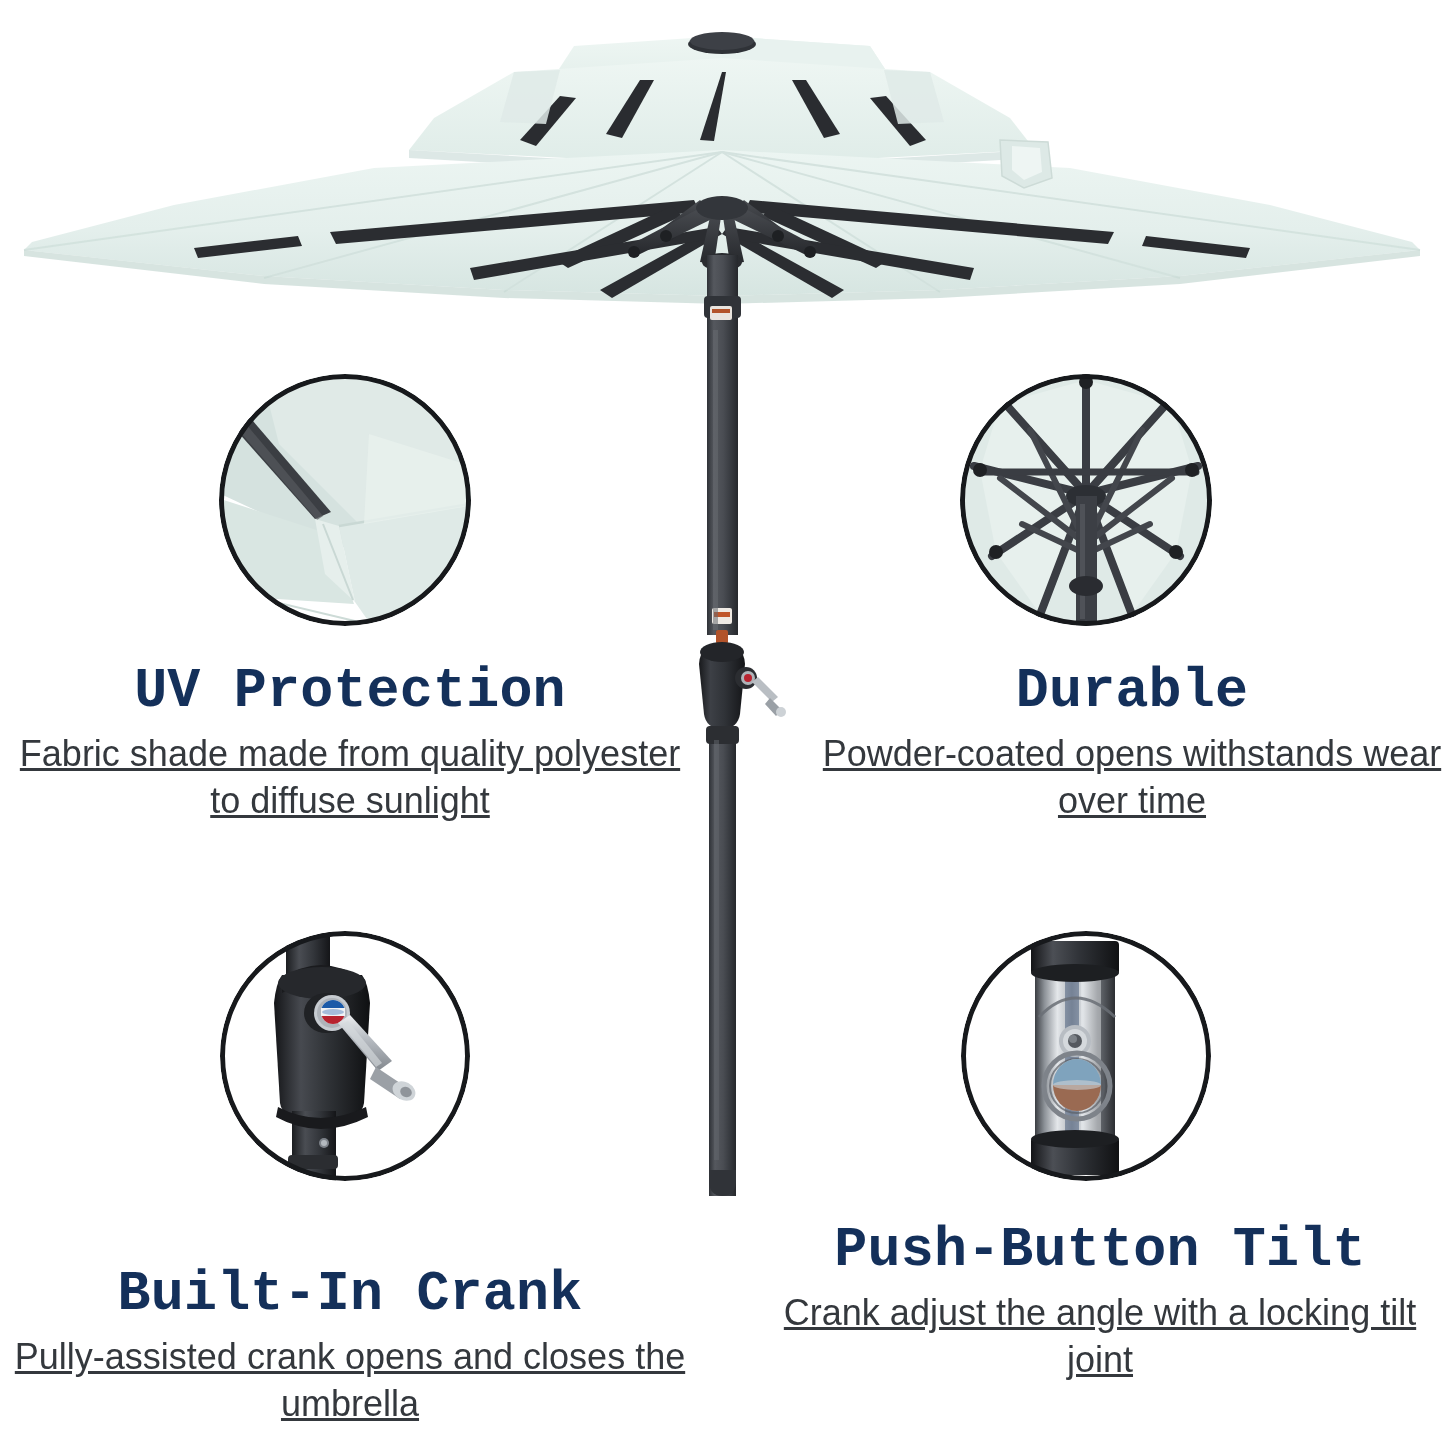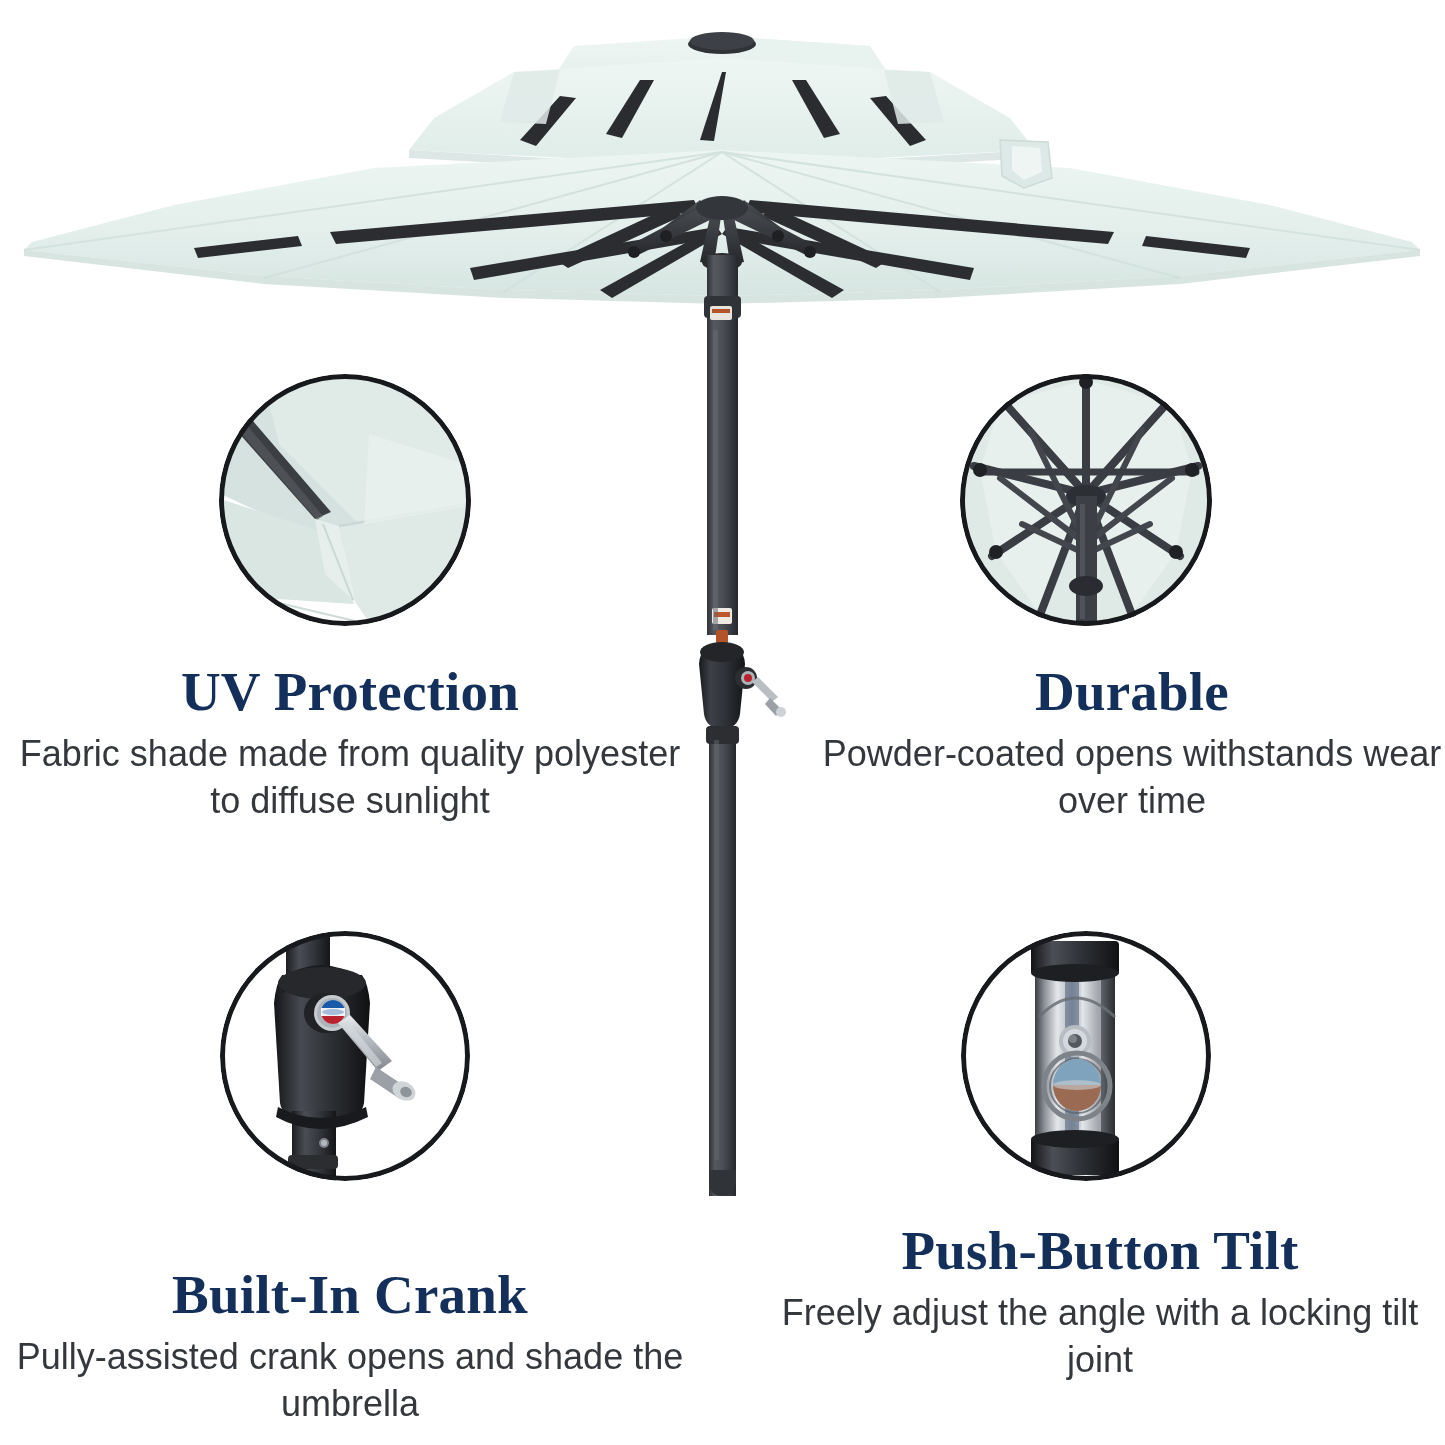--- a/index.html
+++ b/index.html
@@ -58,36 +58,37 @@
   #inset-crank    { left: 220px;  top: 931px;  width: 250px; height: 250px; }
   #inset-tilt     { left: 961px;  top: 931px;  width: 250px; height: 250px; }
 
   
   .feature-text {
     position: absolute;
     text-align: center;
     box-sizing: border-box;
   }
   .feature-title {
-    font-family: Liberation Serif, serif;
+    font-family: Liberation Mono, monospace;
     font-weight: 700;
     font-size: 55px;
     line-height: 1.06;
     color: #14305a;
     margin: 0 0 10px 0;
     letter-spacing: 0.2px;
     white-space: nowrap;
   }
   .feature-desc {
     font-family: "Liberation Sans", sans-serif;
     font-weight: 300;
     font-size: 36px;
     line-height: 1.30;
     color: #34383d;
     margin: 0;
+    text-decoration: underline;
   }
   #text-uv      { left: 10px;  top: 663px;  width: 680px; }
   #text-durable { left: 792px; top: 663px;  width: 680px; }
   #text-crank   { left: 10px;  top: 1266px; width: 680px; }
   #text-tilt    { left: 760px; top: 1222px; width: 680px; text-align: center; }
 </style>
 </head>
 <body>
 
 <div id="page">
@@ -445,21 +446,21 @@
     <p class="feature-desc">Fabric shade made from quality polyester to diffuse sunlight</p>
   </div>
 
   <div class="feature-text" id="text-durable">
     <h2 class="feature-title">Durable</h2>
     <p class="feature-desc">Powder-coated opens withstands wear over time</p>
   </div>
 
   <div class="feature-text" id="text-crank">
     <h2 class="feature-title">Built-In Crank</h2>
-    <p class="feature-desc">Pully-assisted crank opens and shade the umbrella</p>
+    <p class="feature-desc">Pully-assisted crank opens and closes the umbrella</p>
   </div>
 
   <div class="feature-text" id="text-tilt">
     <h2 class="feature-title">Push-Button Tilt</h2>
-    <p class="feature-desc">Freely adjust the angle with a locking tilt joint</p>
+    <p class="feature-desc">Crank adjust the angle with a locking tilt joint</p>
   </div>
 
 </div>
 
 </body></html>

